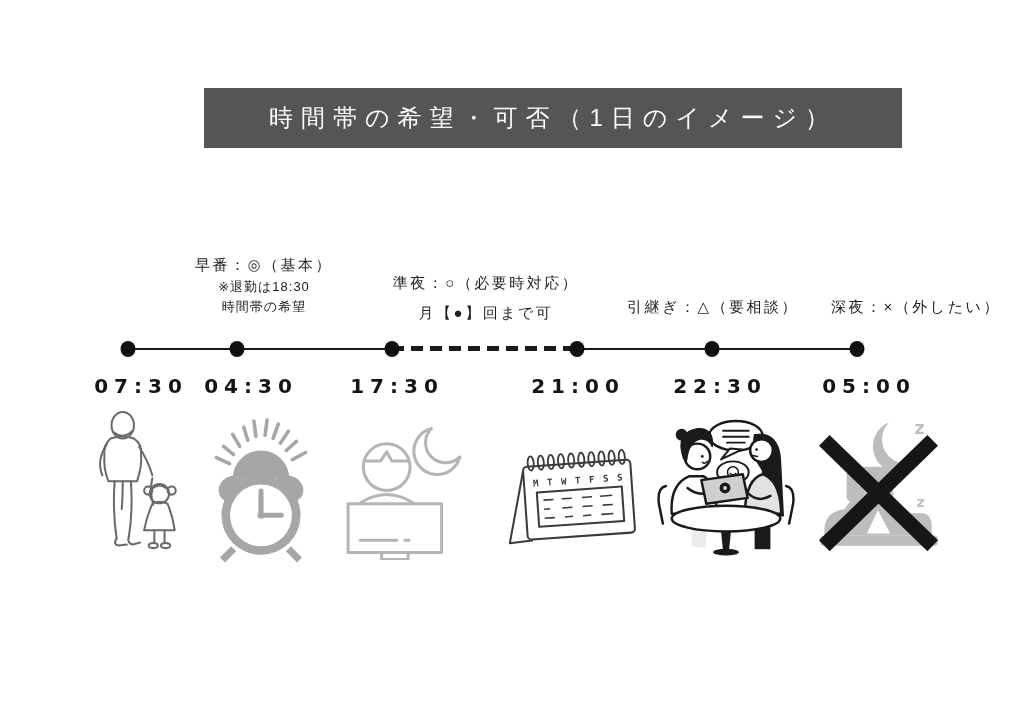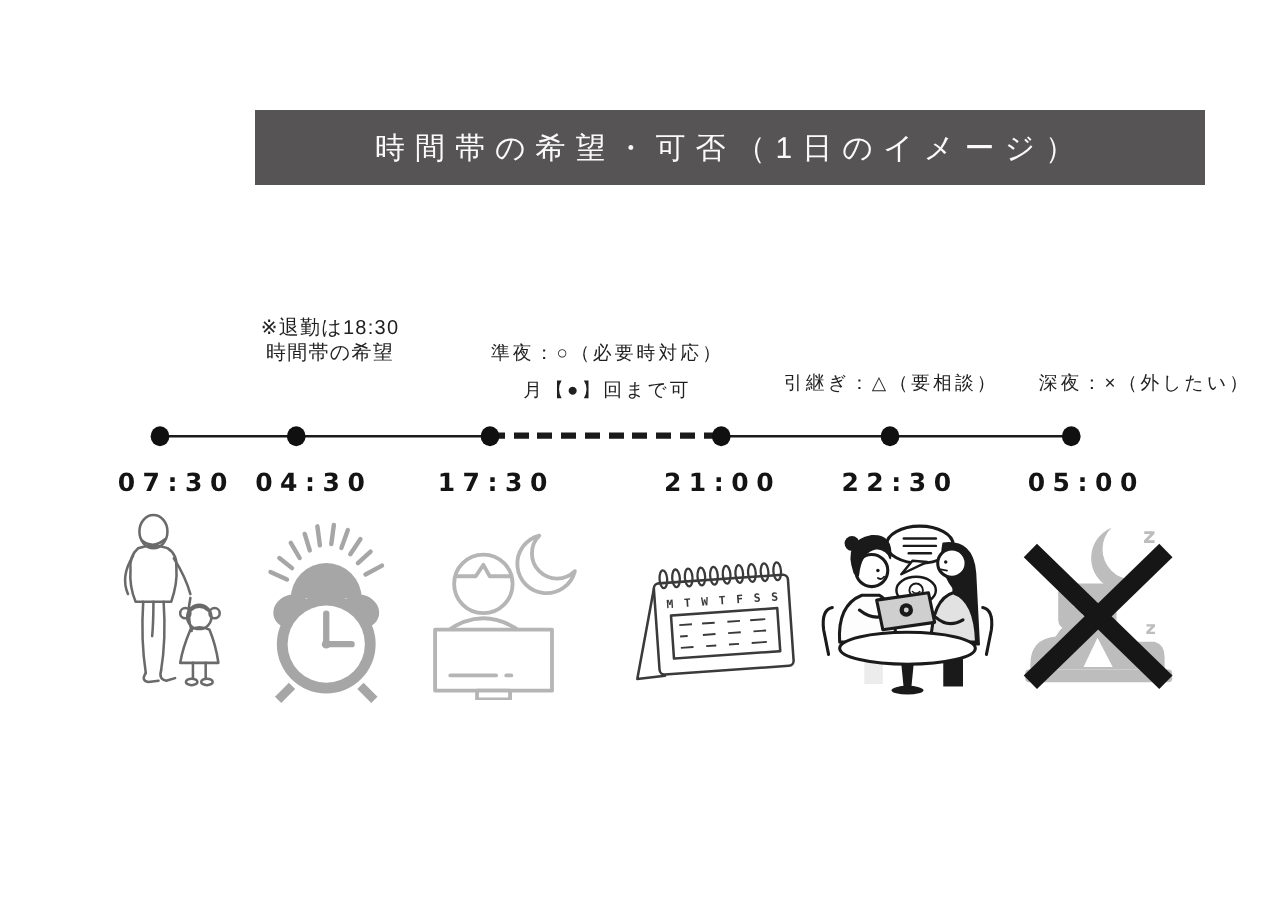--- a/index.html
+++ b/index.html
@@ -1,32 +1,32 @@
 <!DOCTYPE html>
 <html><head>
 <meta charset="utf-8">
 <style>
   html,body{margin:0;padding:0;background:#ffffff;}
   #canvas{
     position:relative;width:1024px;height:724px;background:#ffffff;overflow:hidden;
     font-family:"Liberation Sans","DejaVu Sans",sans-serif;color:#1f1f1f;
   }
   .header{
-    position:absolute;left:204px;top:88px;width:760px;height:60px;
+    position:absolute;left:204px;top:88px;width:698px;height:60px;
     background:#565455;display:flex;align-items:center;justify-content:center;
   }
   .header .title{
     color:#fafafa;font-size:24px;letter-spacing:8px;font-weight:500;white-space:nowrap;
   }
   .station-label{
     position:absolute;transform:translateX(-50%);text-align:center;
     font-size:15px;letter-spacing:2.5px;line-height:30px;color:#1f1f1f;font-weight:500;white-space:nowrap;
   }
   .station-note{
-    font-size:16px;letter-spacing:1px;line-height:20px;font-weight:400;
+    font-size:13px;letter-spacing:1px;line-height:20px;font-weight:400;
   }
   .tl-line{position:absolute;top:348px;height:2px;background:#1a1a1a;}
   .tl-dashed{
     position:absolute;top:346px;height:5px;
     background:repeating-linear-gradient(90deg,#1a1a1a 0 12px,transparent 12px 19px);
   }
   .tl-dot{
     position:absolute;top:349px;width:15px;height:16px;border-radius:50%;
     background:#101010;transform:translate(-50%,-50%);
   }
@@ -41,20 +41,21 @@
 <body>
 
 <div id="canvas">
 
   <div class="header">
     <div class="title">時間帯の希望・可否（1日のイメージ）</div>
   </div>
 
 
   <div class="station-label" style="left:264px;top:253px;line-height:24px;">
+    <div>早番：◎（基本）</div>
     <div class="station-note">※退勤は18:30</div>
     <div class="station-note">時間帯の希望</div>
   </div>
 
   <div class="station-label" style="left:486px;top:268px;">
     <div>準夜：○（必要時対応）</div>
     <div>月【●】回まで可</div>
   </div>
 
   <div class="station-label" style="left:713px;top:292px;">

